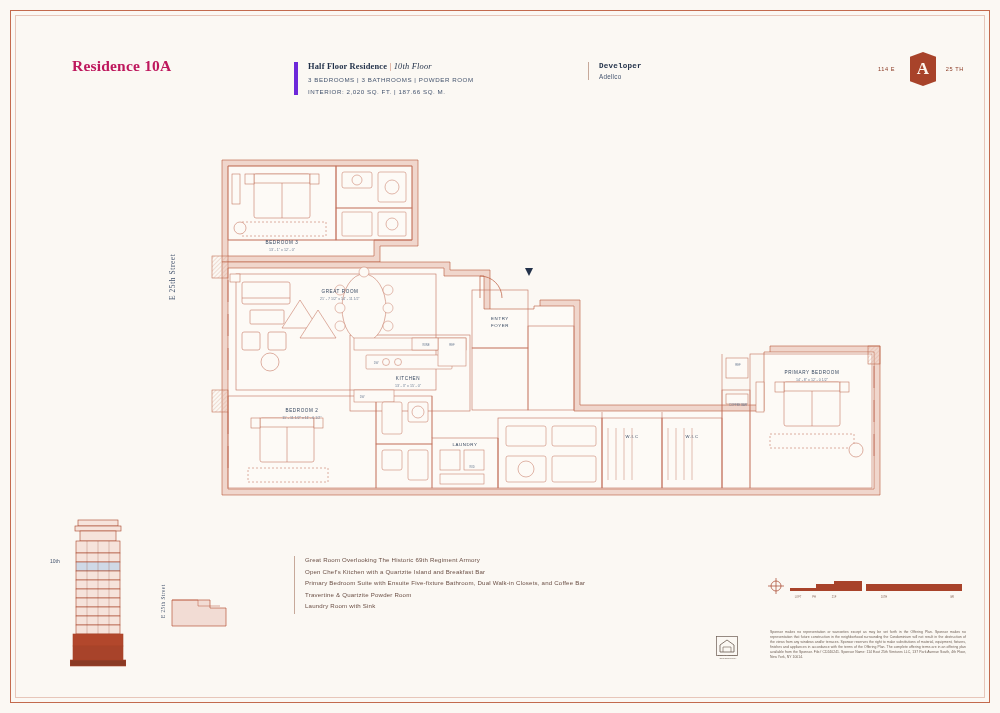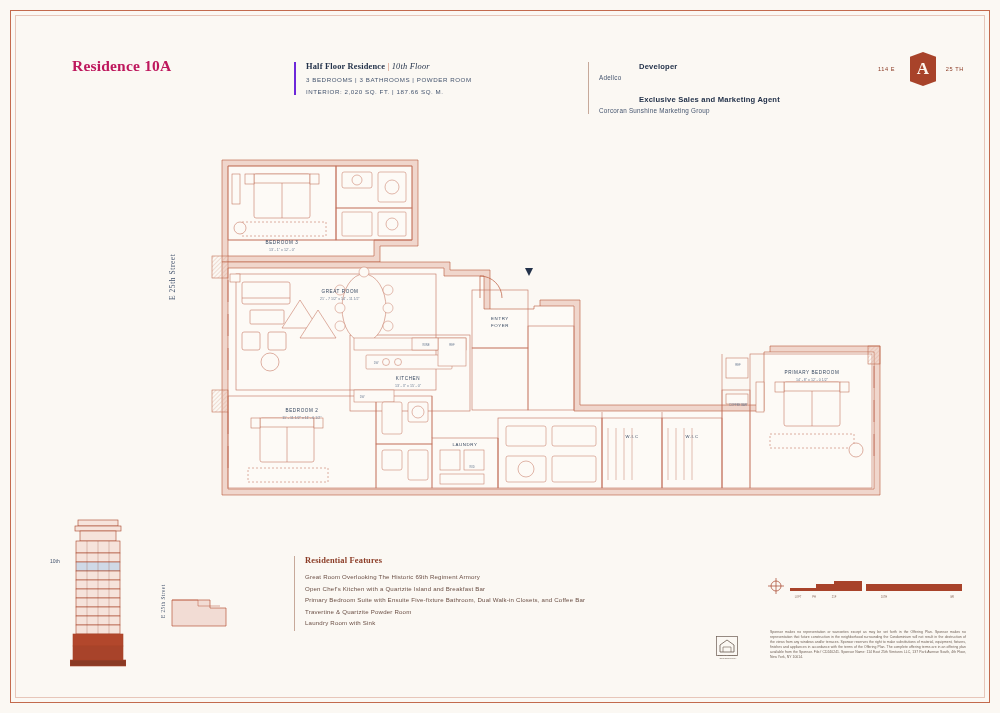--- a/index.html
+++ b/index.html
@@ -19,27 +19,27 @@
     content:""; position:absolute; left:4px; top:4px; right:4px; bottom:4px;
     border:0.5px solid rgba(195,106,77,0.35);
   }
   
   .res-title {
     position:absolute; left:72px; top:57px;
     font-family:"Liberation Serif", serif;
     font-size:15.5px; font-weight:bold; letter-spacing:0.2px;
     color:#be185d;
   }
-  .hdr-col-a { position:absolute; left:294px; top:62px; width:280px; padding-left:10px; border-left:2px solid #6d28d9; }
+  .hdr-col-a { position:absolute; left:294px; top:62px; width:280px; padding-left:10px; border-left:4px solid #6d28d9; }
   .hdr-col-b { position:absolute; left:588px; top:62px; width:260px; padding-left:10px; border-left:1px solid #c7a99a; }
   .hdr-strong { font-family:"Liberation Serif", serif; font-size:8.4px; font-weight:bold; letter-spacing:0.2px; color:#23324a; }
   .hdr-strong i { font-weight:normal; font-style:italic; }
   .hdr-sep { color:#c36a4d; font-weight:normal; }
   .hdr-line { font-size:6.2px; letter-spacing:0.55px; color:#44546e; margin-top:5px; }
-  .hdr-label { font-family:Liberation Sans, sans-serif; font-size:7.6px; font-weight:bold; color:#23324a; letter-spacing:0.2px;margin-left:40px;}
+  .hdr-label { font-family:Liberation Mono, monospace; font-size:7.6px; font-weight:bold; color:#23324a; letter-spacing:0.2px;}
   .hdr-val { font-size:6.3px; color:#44546e; margin-top:3px; letter-spacing:0.25px;}
   .hdr-block-2 { margin-top:14px; }
 
   
   .logo-wrap { position:absolute; left:878px; top:52px; width:86px; height:40px; }
   .logo-badge {
     position:absolute; left:32px; top:0; width:26px; height:34px;
     background:#a8432a;
     clip-path:polygon(50% 0%, 100% 14%, 100% 86%, 50% 100%, 0% 86%, 0% 14%);
     color:#fdf6ee; font-family:"Liberation Serif", serif; font-size:17px; font-weight:bold;
@@ -107,24 +107,20 @@
     <span class="hdr-sep">|</span>
     <i>10th Floor</i>
   </div>
   <div class="hdr-line">3 BEDROOMS  |  3 BATHROOMS  |  POWDER ROOM</div>
   <div class="hdr-line">INTERIOR: 2,020 SQ. FT.  |  187.66 SQ. M.</div>
 </div>
 
 <div class="hdr-col-b">
   <div class="hdr-label">Developer</div>
   <div class="hdr-val">Adellco</div>
-  <div class="hdr-block-2">
-    <div class="hdr-label">Exclusive Sales and Marketing Agent</div>
-    <div class="hdr-val">Corcoran Sunshine Marketing Group</div>
-  </div>
 </div>
 
 <div class="logo-wrap">
   <div class="logo-left">114 E</div>
   <div class="logo-badge">A</div>
   <div class="logo-right">25 TH</div>
 </div>
 
 <div class="street-label">E 25th Street</div>
 
@@ -366,21 +362,20 @@
     <text x="588" y="256" font-size="2.8" fill="#6b7c93">COFFEE BAR</text>
     <text x="588" y="216" font-size="2.8" fill="#6b7c93">REF</text>
   </g>
 
   <g>
     <polygon points="375,118 383,118 379,126" fill="#23324a"></polygon>
   </g>
 </svg>
 
 <div class="features">
-  <h3>Residential Features</h3>
   <ul>
     <li>Great Room Overlooking The Historic 69th Regiment Armory</li>
     <li>Open Chef's Kitchen with a Quartzite Island and Breakfast Bar</li>
     <li>Primary Bedroom Suite with Ensuite Five-fixture Bathroom, Dual Walk-in Closets, and Coffee Bar</li>
     <li>Travertine &amp; Quartzite Powder Room</li>
     <li>Laundry Room with Sink</li>
   </ul>
 </div>
 
 <svg class="elev" width="56" height="160" viewBox="0 0 56 160">

